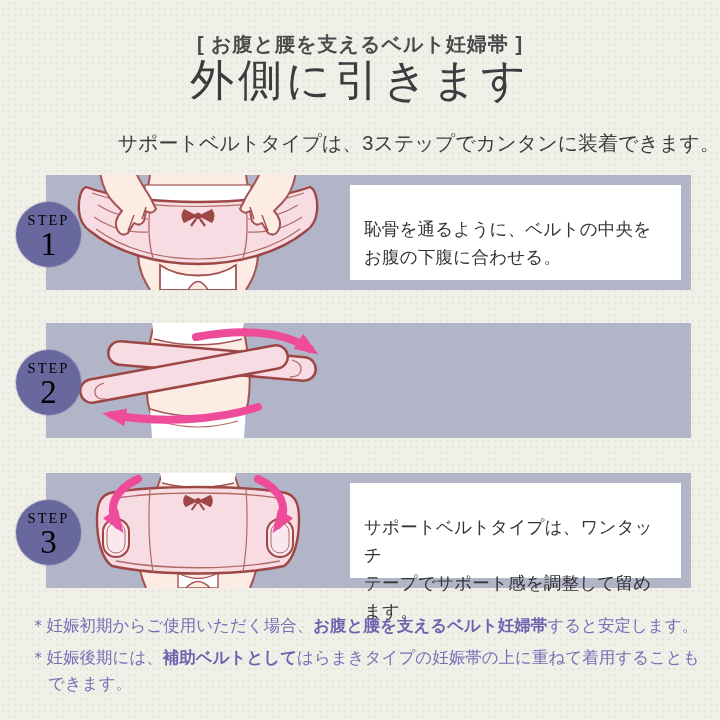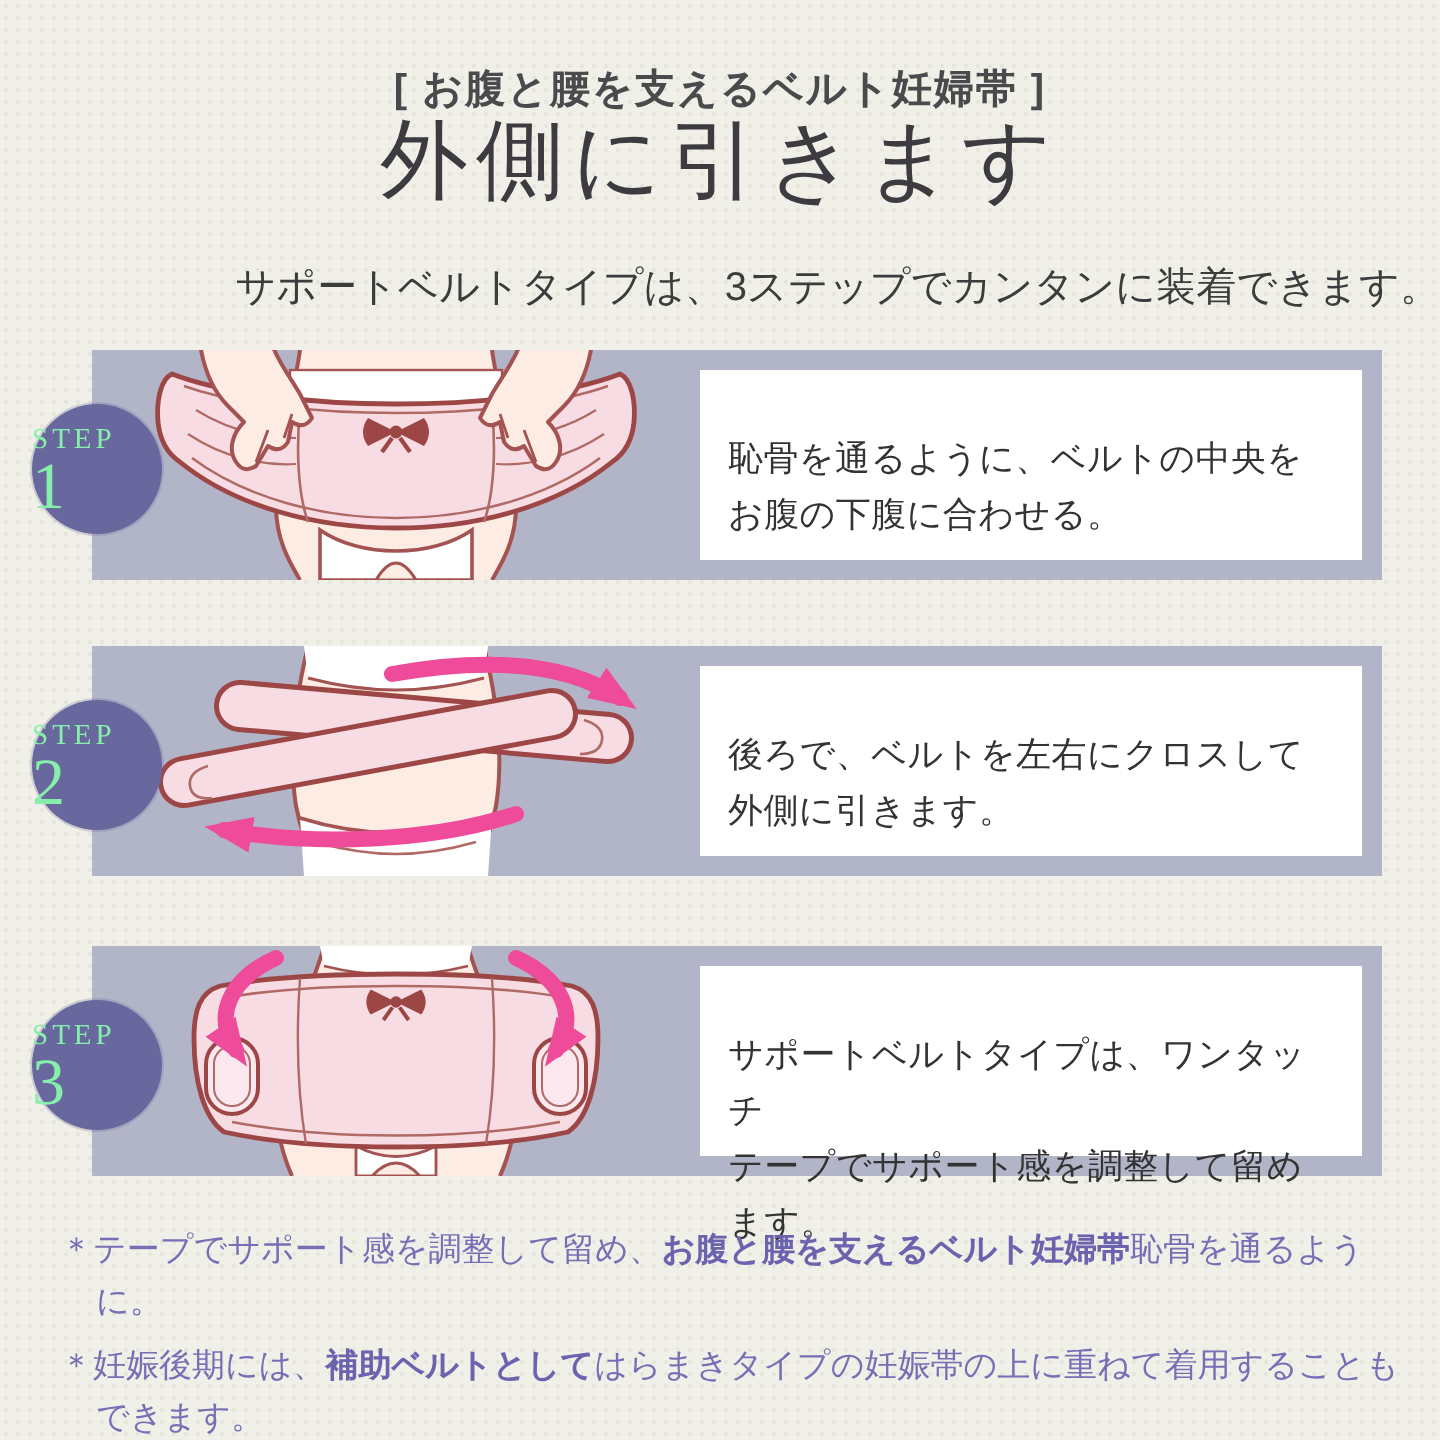--- a/index.html
+++ b/index.html
@@ -36,21 +36,21 @@
   .textbox{
     position:absolute;left:304px;top:10px;width:331px;height:95px;background:#ffffff;
     box-sizing:border-box;
   }
   .textbox p{
     margin:0;padding:30px 14px;font-size:17.5px;line-height:28px;color:#333333;
     white-space:pre-line;letter-spacing:.2px;
   }
   .badge{
     position:absolute;left:16px;top:27px;width:65px;height:65px;border-radius:50%;
-    background:#68689e;color:#86efac;text-align:left;
+    background:#68689e;color:#000000;text-align:center;
     font-family:"Liberation Serif","DejaVu Serif",serif;
     box-shadow:0 0 0 1px rgba(104,104,158,.25);
   }
   .badge .badge-step{display:block;margin-top:11px;font-size:14.5px;line-height:15px;letter-spacing:2px;}
   .badge .badge-num{display:block;font-size:33px;line-height:33px;}
   .notes{
     position:absolute;left:30px;top:612px;width:685px;
     color:#776fb5;font-size:16.5px;line-height:26px;
   }
   .note{
@@ -147,24 +147,20 @@
 
         <g>
           <line x1="230" y1="34" x2="46" y2="68" stroke="#9c4746" stroke-width="26" stroke-linecap="round"></line>
           <line x1="230" y1="34" x2="46" y2="68" stroke="#f8dce3" stroke-width="21" stroke-linecap="round"></line>
           <path d="M58,60 Q48,63 49,70 Q50,77 60,76" fill="none" stroke="#b06a66" stroke-width="1.3"></path>
         </g>
 
         <path d="M150,14 C200,5 238,9 264,26" fill="none" stroke="#ee4c9a" stroke-width="8" stroke-linecap="round" marker-end="url(#ah)"></path>
         <path d="M212,84 C170,98 112,100 66,92" fill="none" stroke="#ee4c9a" stroke-width="8" stroke-linecap="round" marker-end="url(#ah)"></path>
       </svg>
-      <div class="textbox">
-        <p>後ろで、ベルトを左右にクロスして
-外側に引きます。</p>
-      </div>
     </div>
     <div class="badge">
       <span class="badge-step">STEP</span>
       <span class="badge-num">2</span>
     </div>
   </section>
 
   <section class="step-row row3">
     <div class="band">
       <svg width="304" height="115" viewBox="0 0 304 115">
@@ -205,18 +201,18 @@
 ます。</p>
       </div>
     </div>
     <div class="badge">
       <span class="badge-step">STEP</span>
       <span class="badge-num">3</span>
     </div>
   </section>
 
   <footer class="notes">
-    <p class="note"><span>＊テープでサポート感を調整して留め、</span><b>お腹と腰を支えるベルト妊婦帯</b><span>恥骨を通るように。</span></p>
+    <p class="note"><span>＊妊娠初期からご使用いただく場合、</span><b>お腹と腰を支えるベルト妊婦帯</b><span>すると安定します。</span></p>
     <p class="note"><span>＊妊娠後期には、</span><b>補助ベルトとして</b><span>はらまきタイプの妊娠帯の上に重ねて着用することも
 できます。</span></p>
   </footer>
 
 </div>
 
 </body></html>

